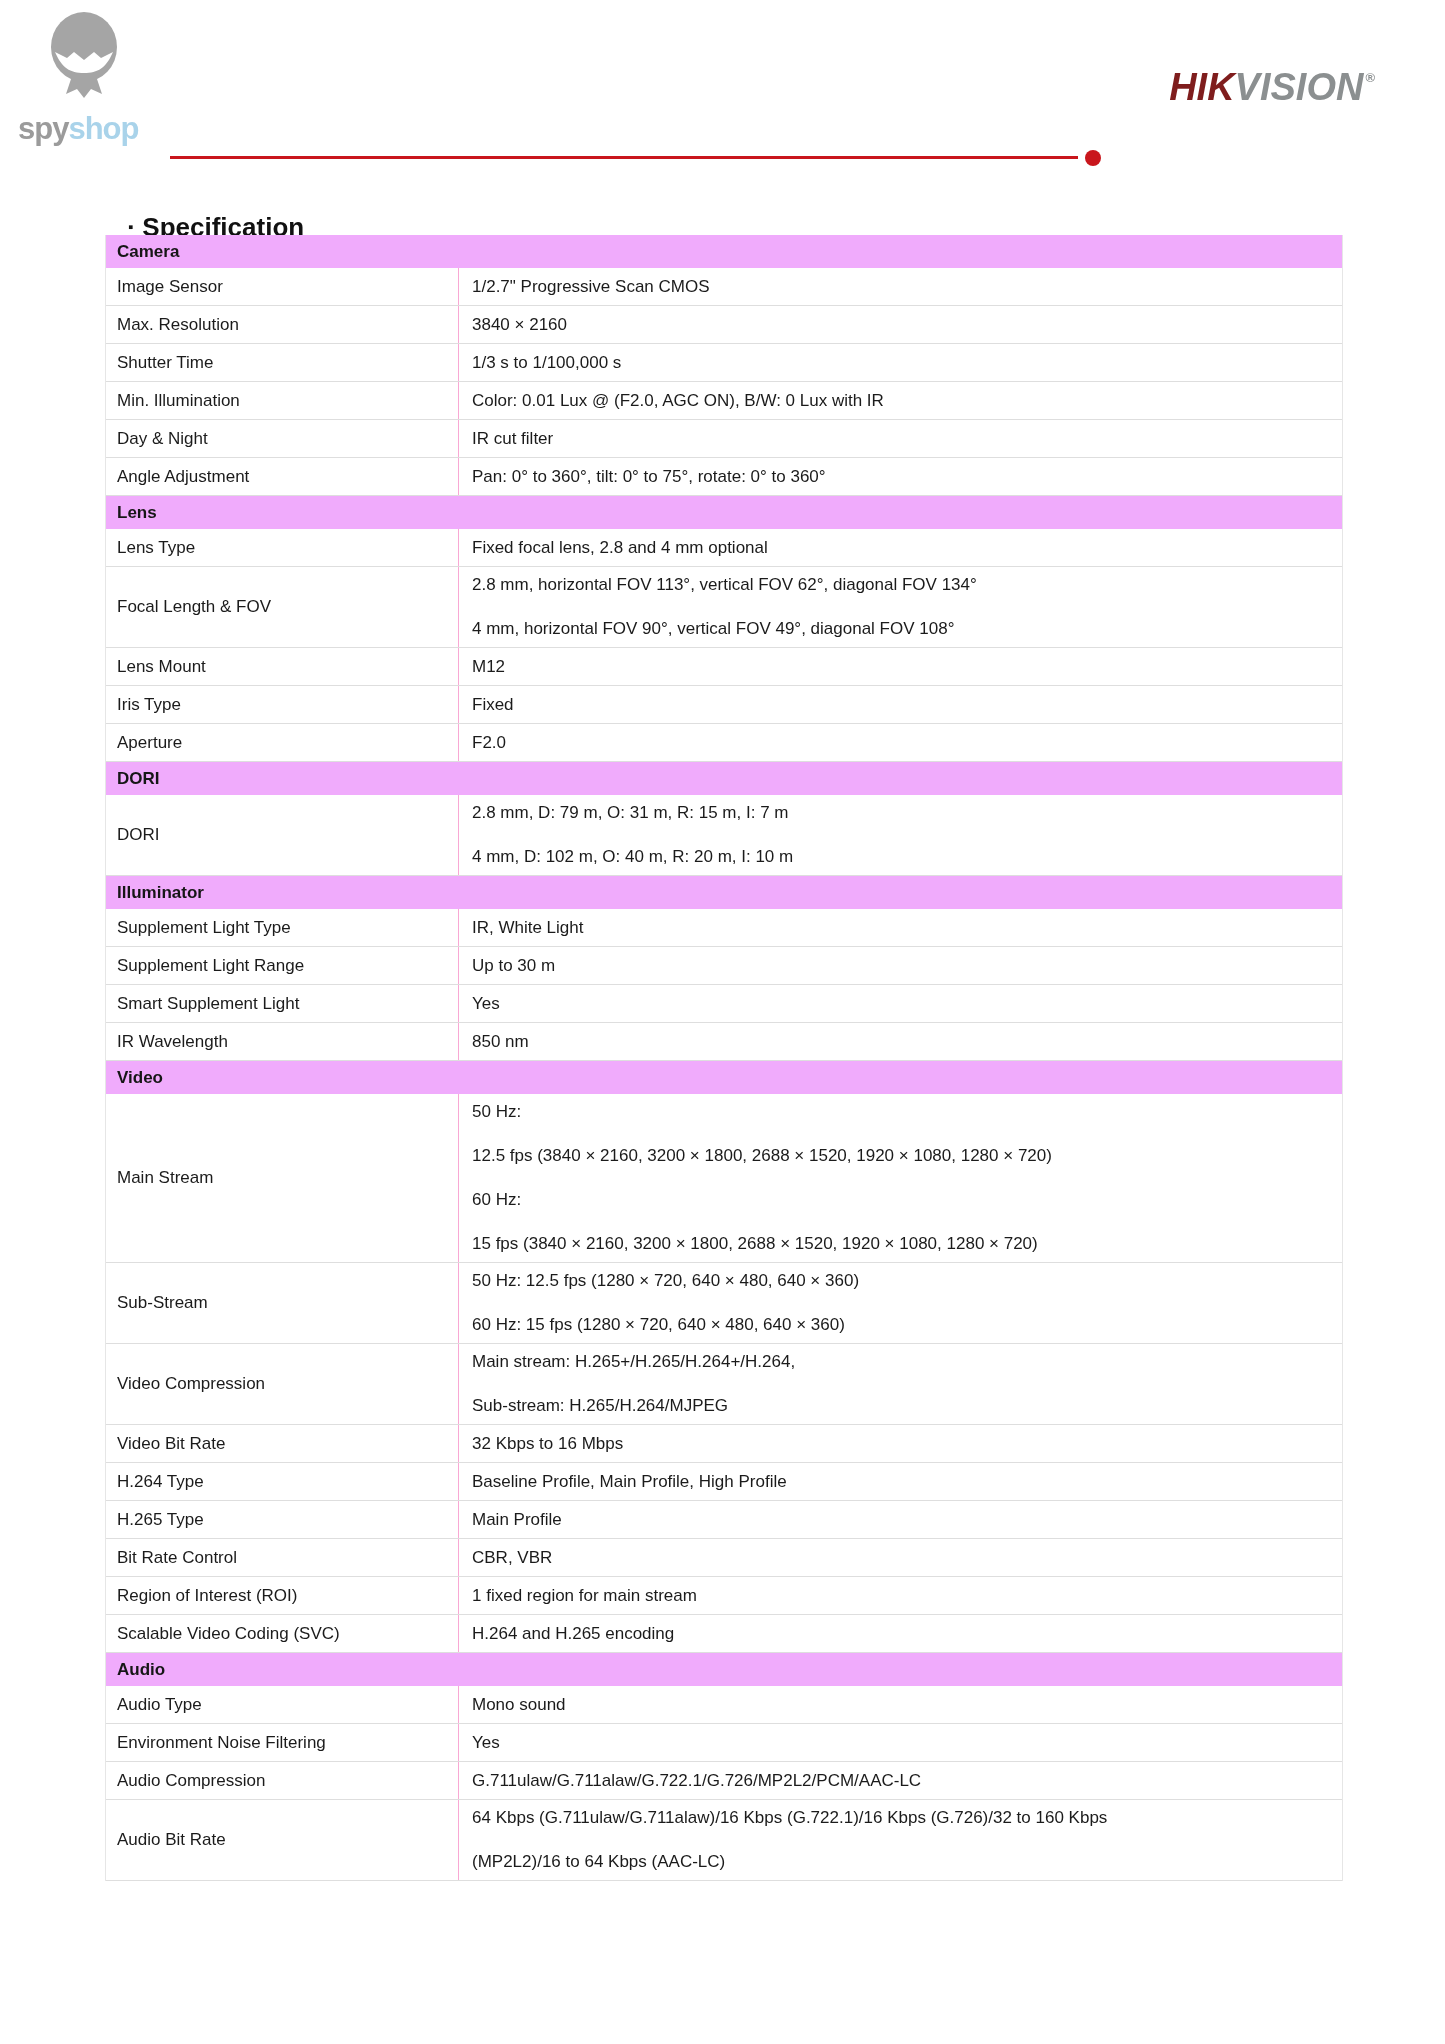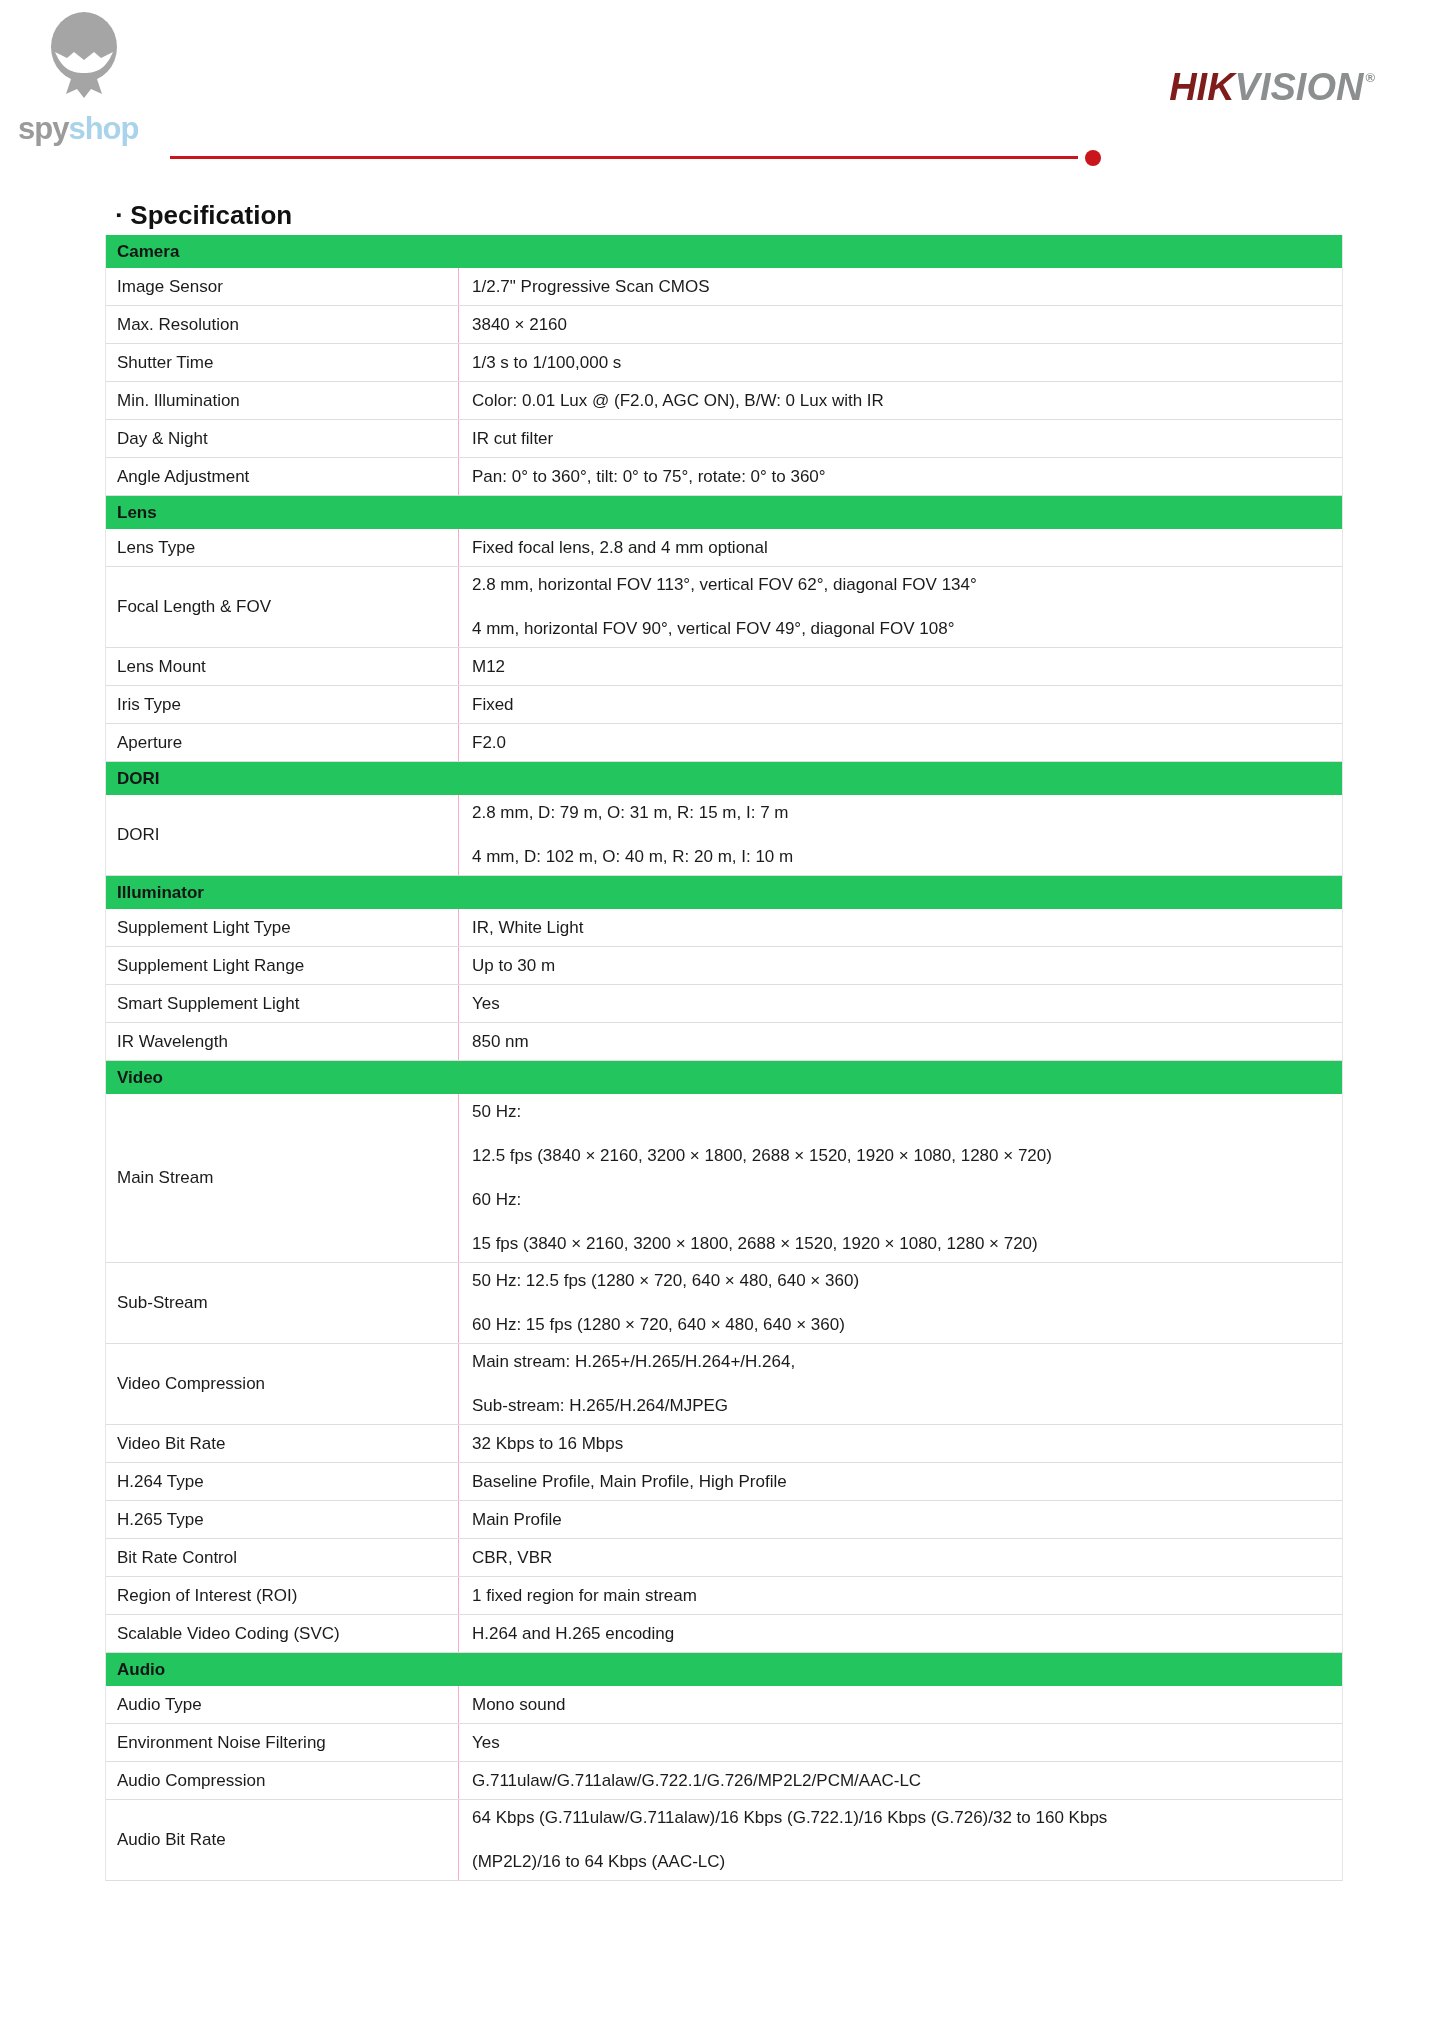--- a/index.html
+++ b/index.html
@@ -17,31 +17,31 @@
 
   .hikvision { position:absolute; top:56px; right:70px; font-style:italic; font-weight:bold; font-size:38px; line-height:44px; white-space:nowrap; }
   .hik    { color:#7f1d1d; }
   .vision { color:#8b8f90; }
   .reg    { font-size:13px; color:#8b8f90; vertical-align:18px; font-style:normal; margin-left:2px; }
 
   .red-rule { position:absolute; left:170px; top:156px; width:908px; height:3px; background:#c9161c; }
   .red-dot  { position:absolute; left:1085px; top:150px; width:16px; height:16px; border-radius:50%; background:#c9161c; }
 
   
-  .spec-heading { position:absolute; left:112px; top:194px; margin:4px; font-size:26px; font-weight:bold; color:#111; line-height:34px; }
+  .spec-heading { position:absolute; left:112px; top:194px; margin:16px; font-size:26px; font-weight:bold; color:#111; line-height:34px; }
   .bullet { font-size:15px; vertical-align:4px; margin-right:9px; }
 
   
   .spec-table {
     position:absolute; left:105px; top:235px; width:1238px;
     border-left:1px solid #e6e6e6; border-right:1px solid #e6e6e6;
     box-sizing:border-box;
   }
   .section-band {
-    height:33px; background:#22c55e; display:flex; align-items:center;
+    height:33px; background:#f0abfc; display:flex; align-items:center;
     padding-left:11px; font-weight:bold; font-size:17px; color:#161616;
   }
   .spec-row { display:flex; border-bottom:1px solid #dedede; min-height:37px; background:#fff; }
   .cell-label {
     flex:0 0 353px; width:353px; box-sizing:border-box;
     display:flex; align-items:center;
     padding:4px 10px 4px 11px; border-right:1px solid #f9a8d4;
     font-size:17px; line-height:24px;
   }
   .cell-value {

